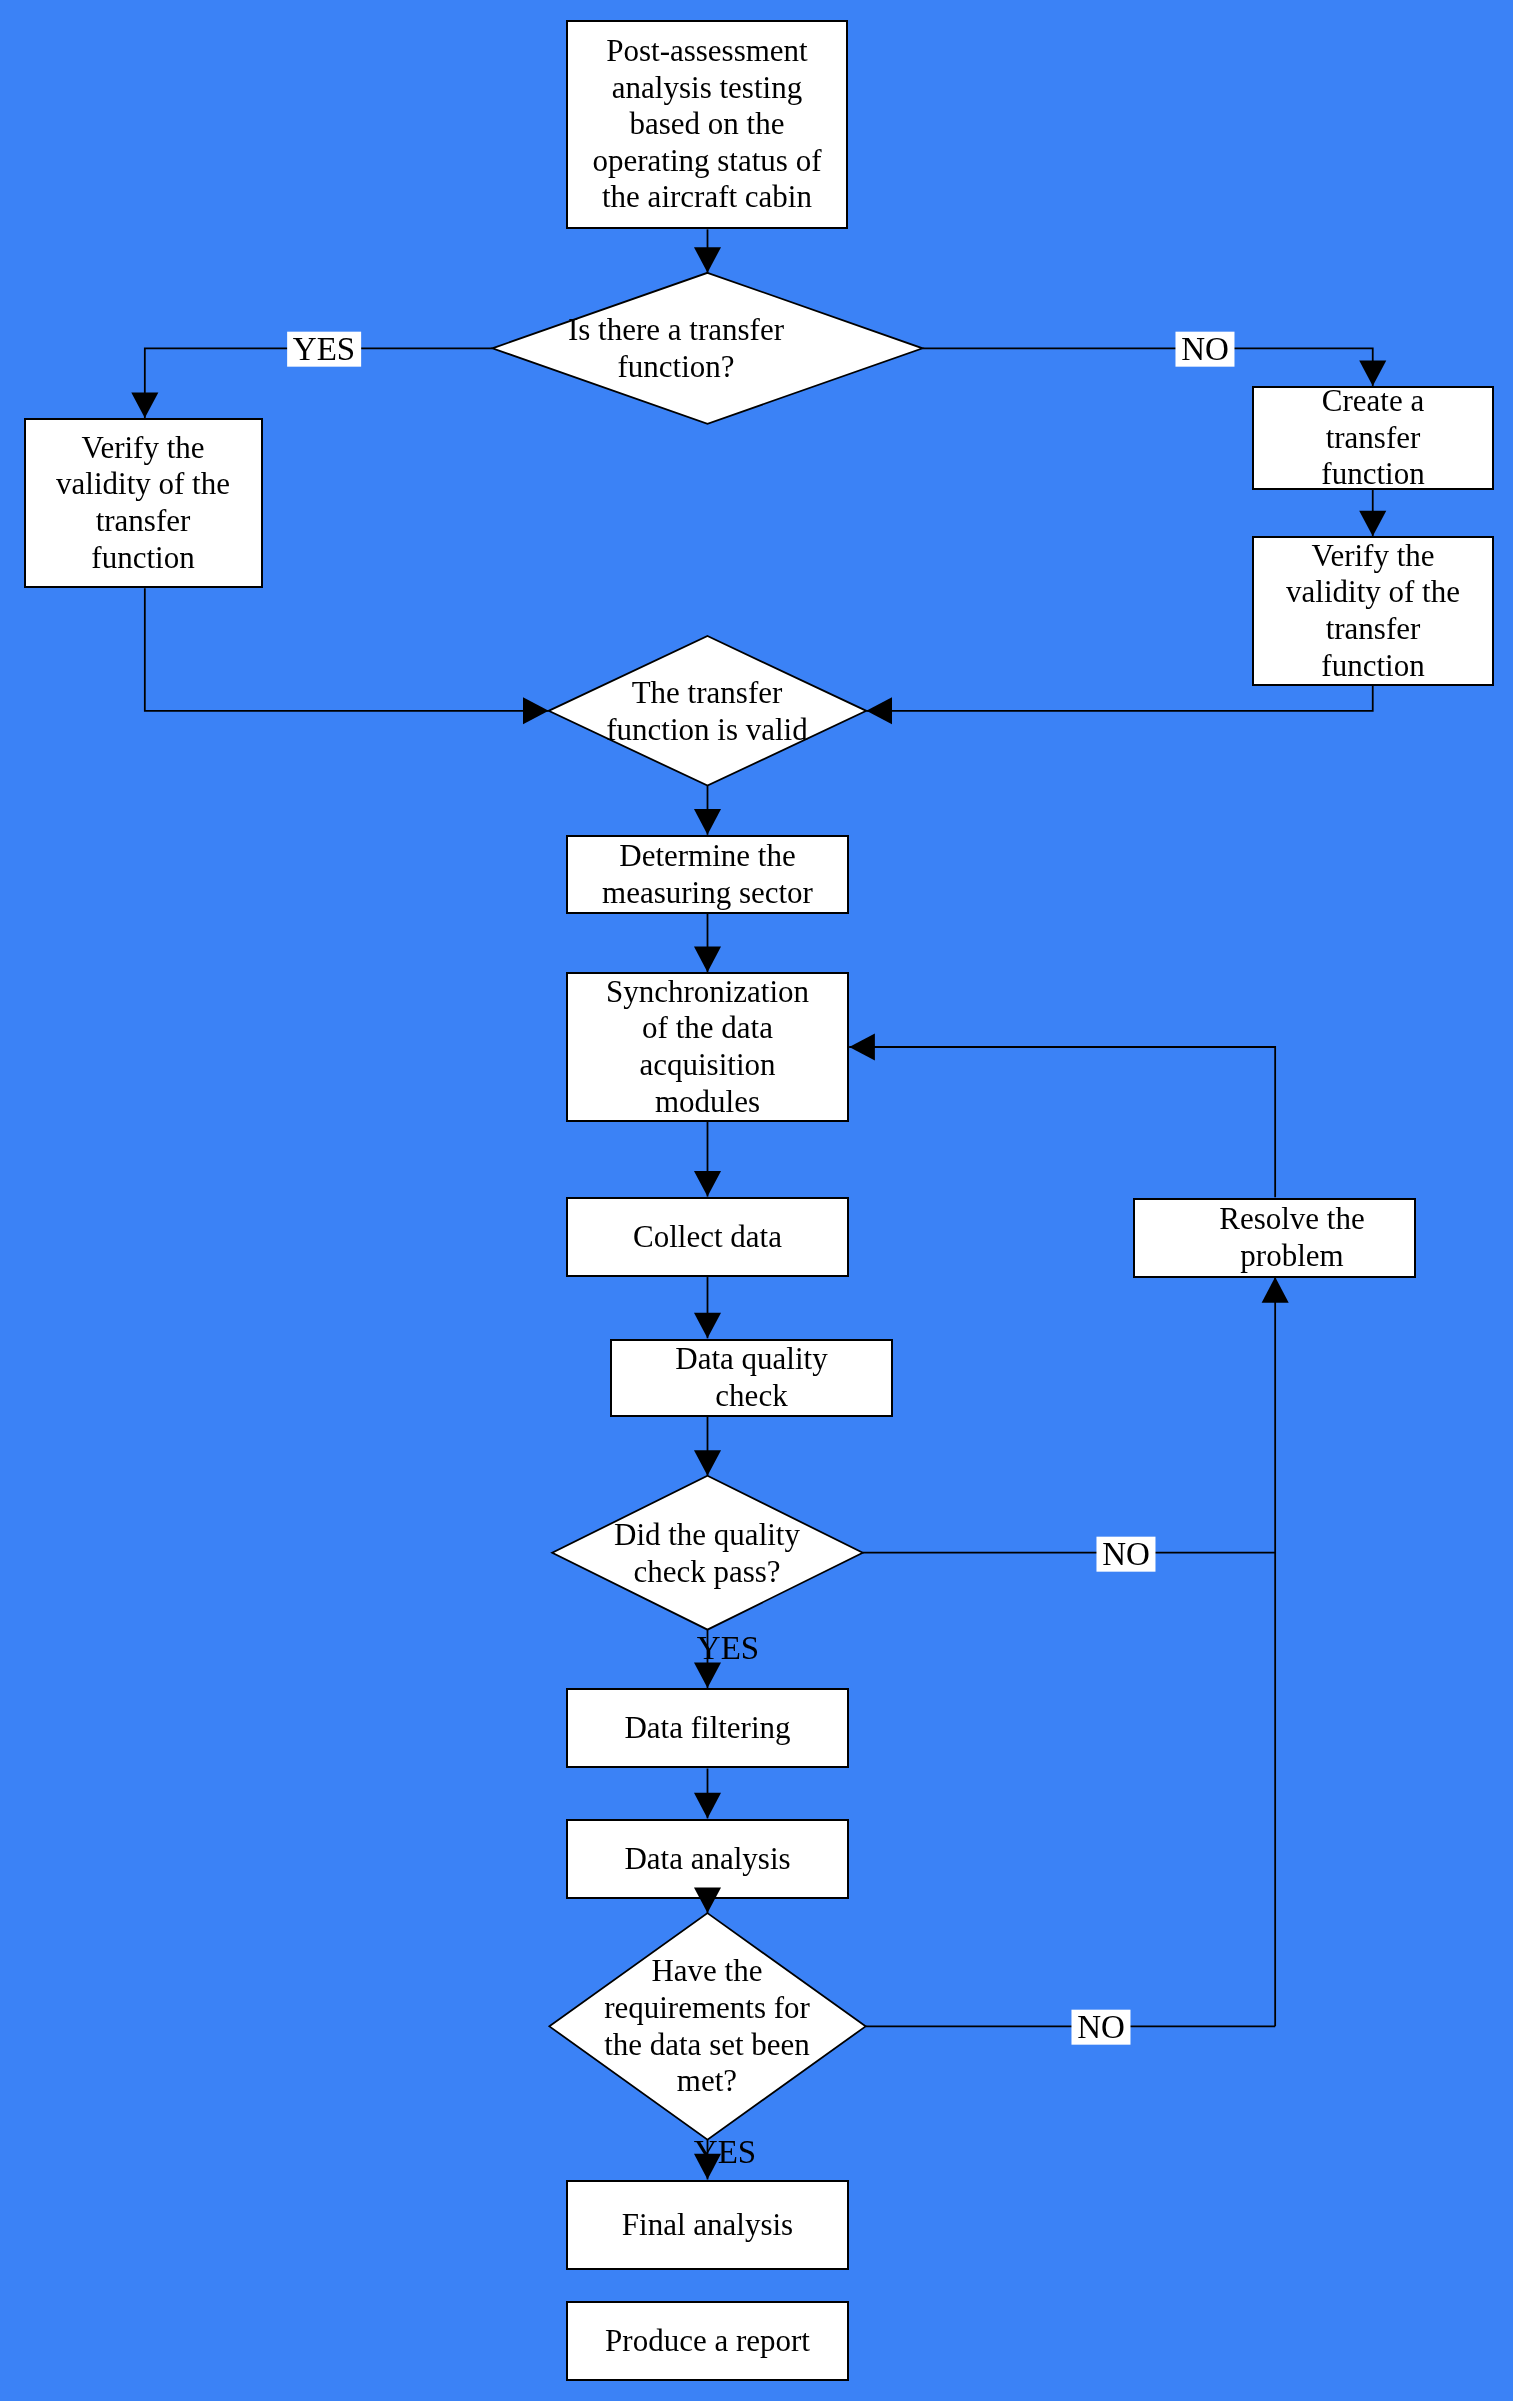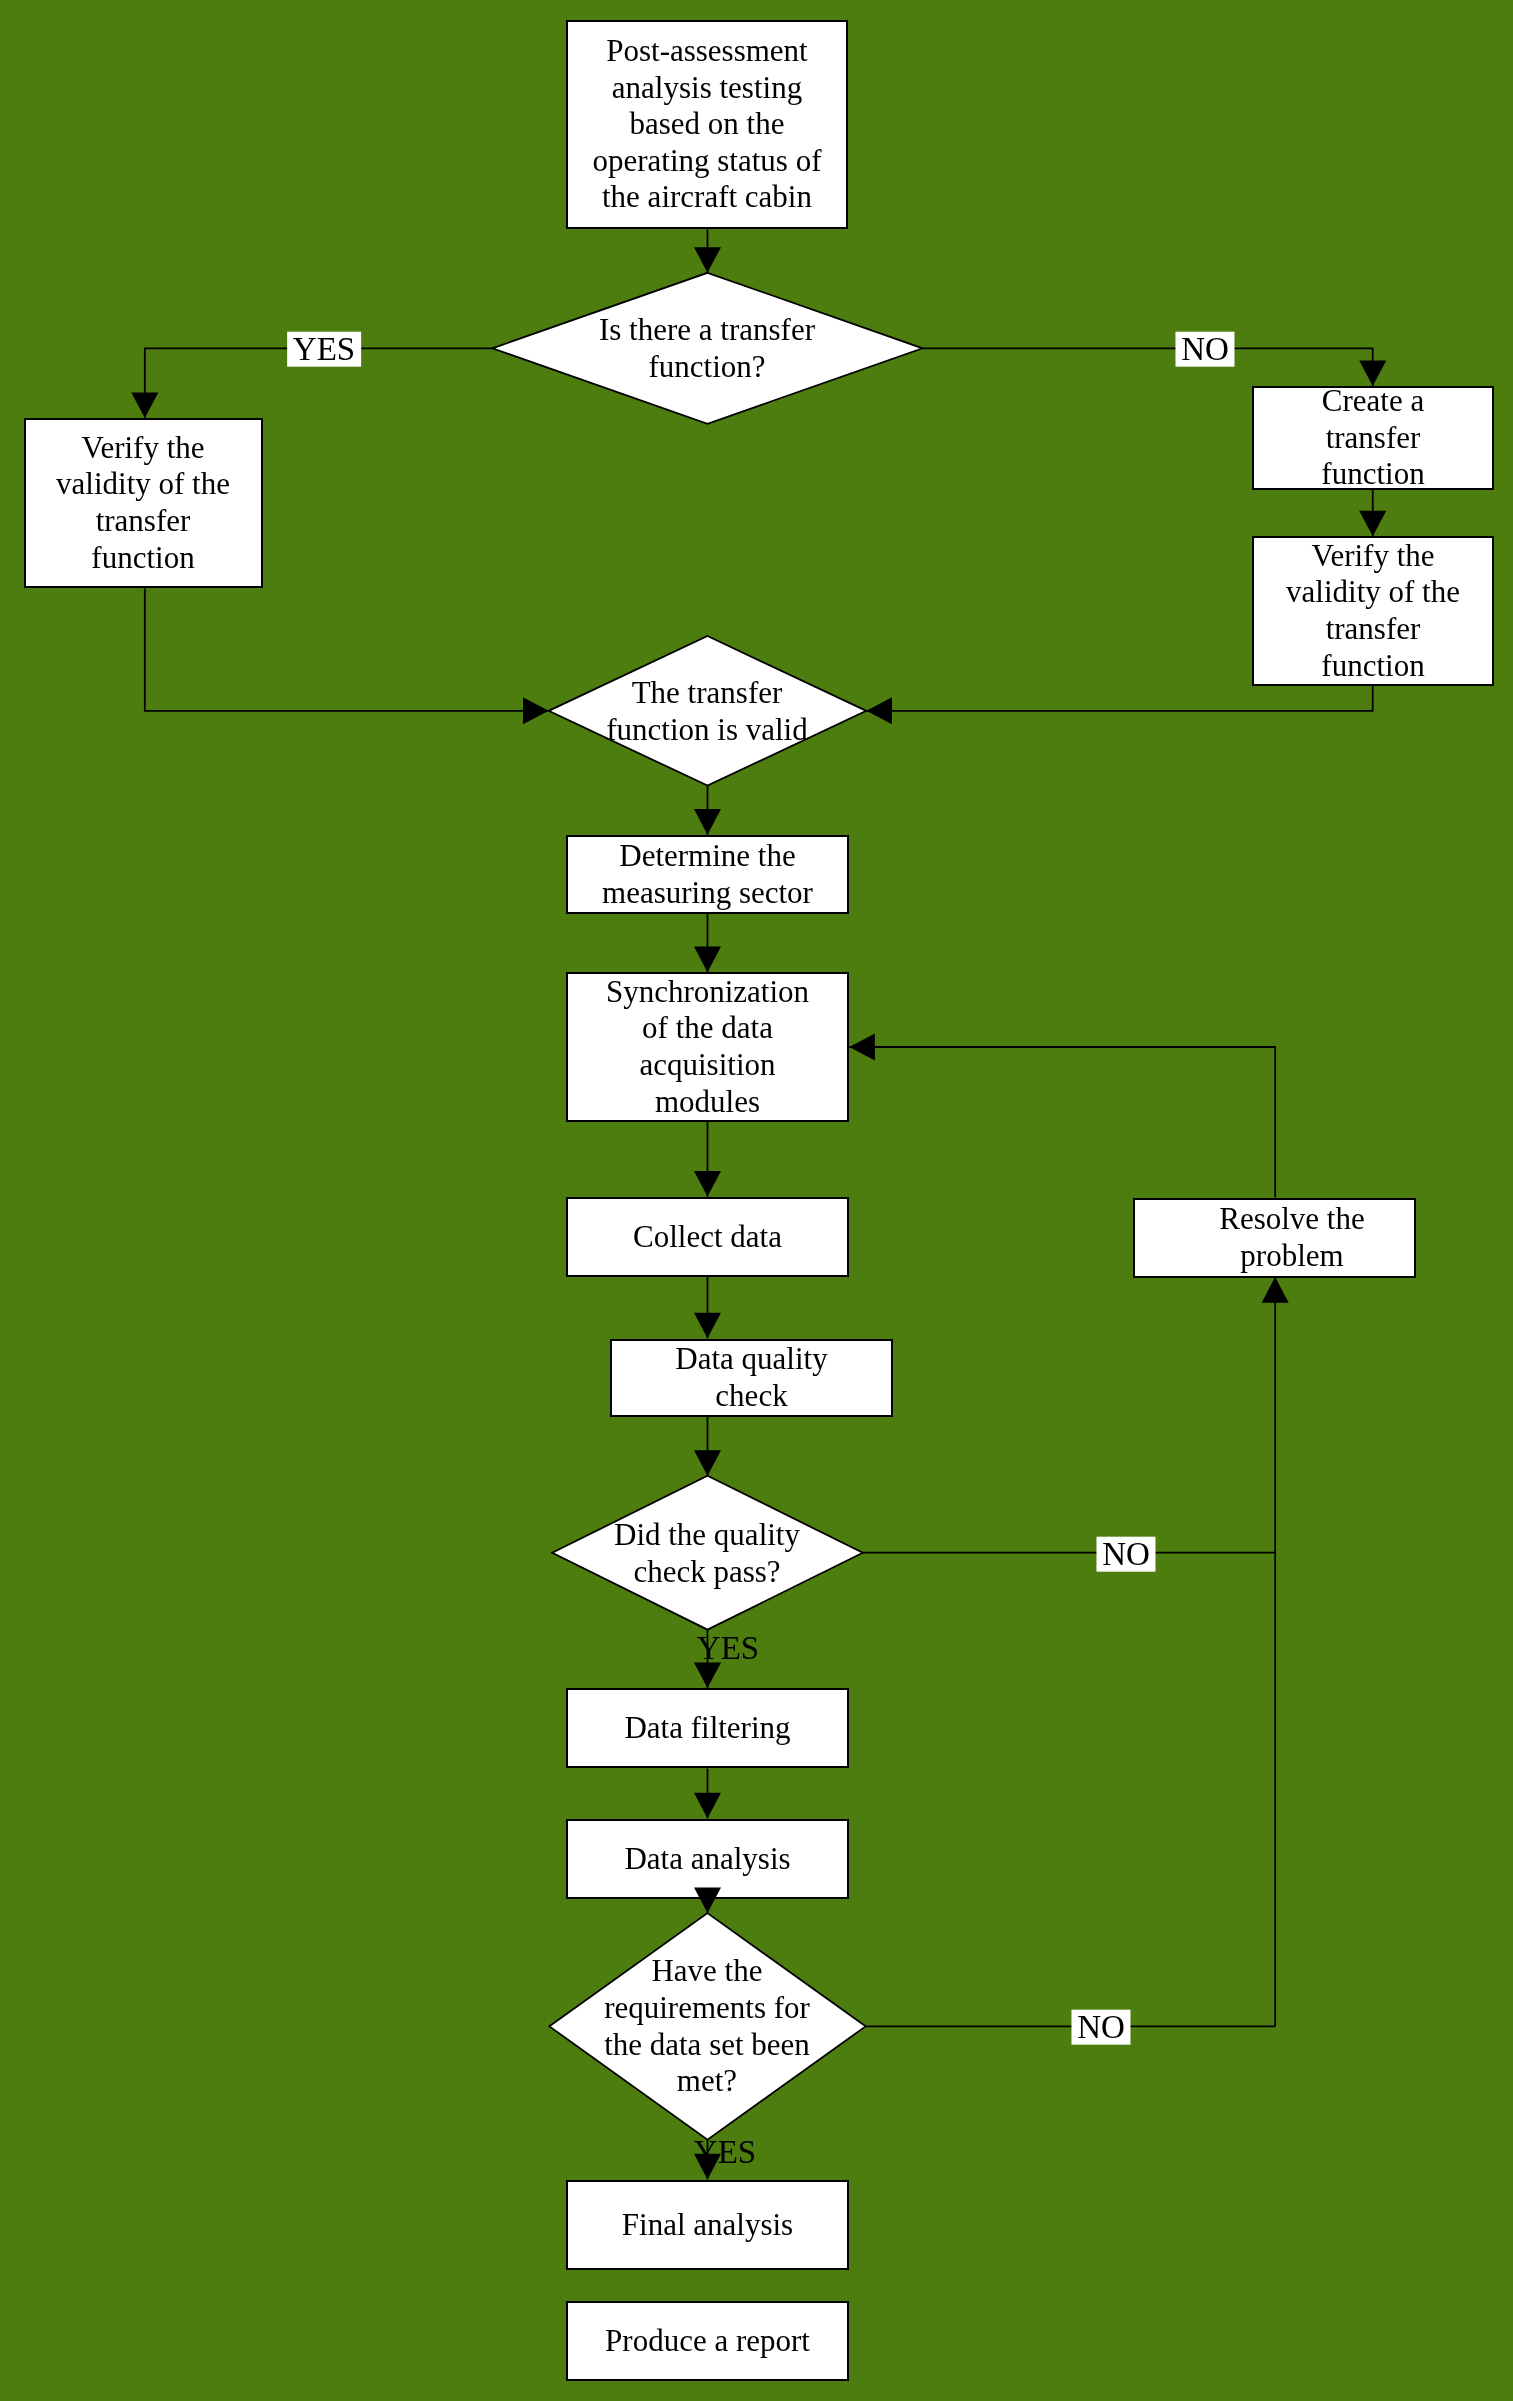--- a/index.html
+++ b/index.html
@@ -1,20 +1,20 @@
 <!DOCTYPE html>
 <html style="font-size:11.4px"><head>
 <meta charset="utf-8">
 <style>
   html,body{margin:0;padding:0;background:#ffffff;}
   .stage{
     position:relative;
     width:1514px;
     height:2401px;
-    background:#4d7c0f;
+    background:#3b82f6;
     font-family:"Liberation Serif","DejaVu Serif",serif;
     color:#000000;
     overflow:hidden;
   }
   .stage svg{
     position:absolute;
     left:0;top:0;
     z-index:2;
   }
   .box{
@@ -152,21 +152,21 @@
       <polygon points="974,2036 1012,2036 993,2072"></polygon>
       <polygon points="974,2334 1012,2334 993,2370"></polygon>
       <polygon points="974,2517 1012,2517 993,2553"></polygon>
       <polygon points="974,2650 1012,2650 993,2686"></polygon>
       <polygon points="974,3024 1012,3024 993,3060"></polygon>
       <polygon points="1771,1829 1809,1829 1790,1793"></polygon>
       <polygon points="1228,1451 1228,1489 1192,1470"></polygon>
     </g>
   </svg>
 
-  <div class="dlabel" style="left:529px;top:300px;width:356px;height:97px;">Is there a transfer
+  <div class="dlabel" style="left:498px;top:300px;width:356px;height:97px;">Is there a transfer
 function?</div>
 
   <div class="dlabel" style="left:529px;top:663px;width:356px;height:97px;">The transfer
 function is valid</div>
 
   <div class="dlabel" style="left:529px;top:1505px;width:356px;height:97px;">Did the quality
 check pass?</div>
 
   <div class="dlabel" style="left:529px;top:1951px;width:356px;height:151px;">Have the
 requirements for

